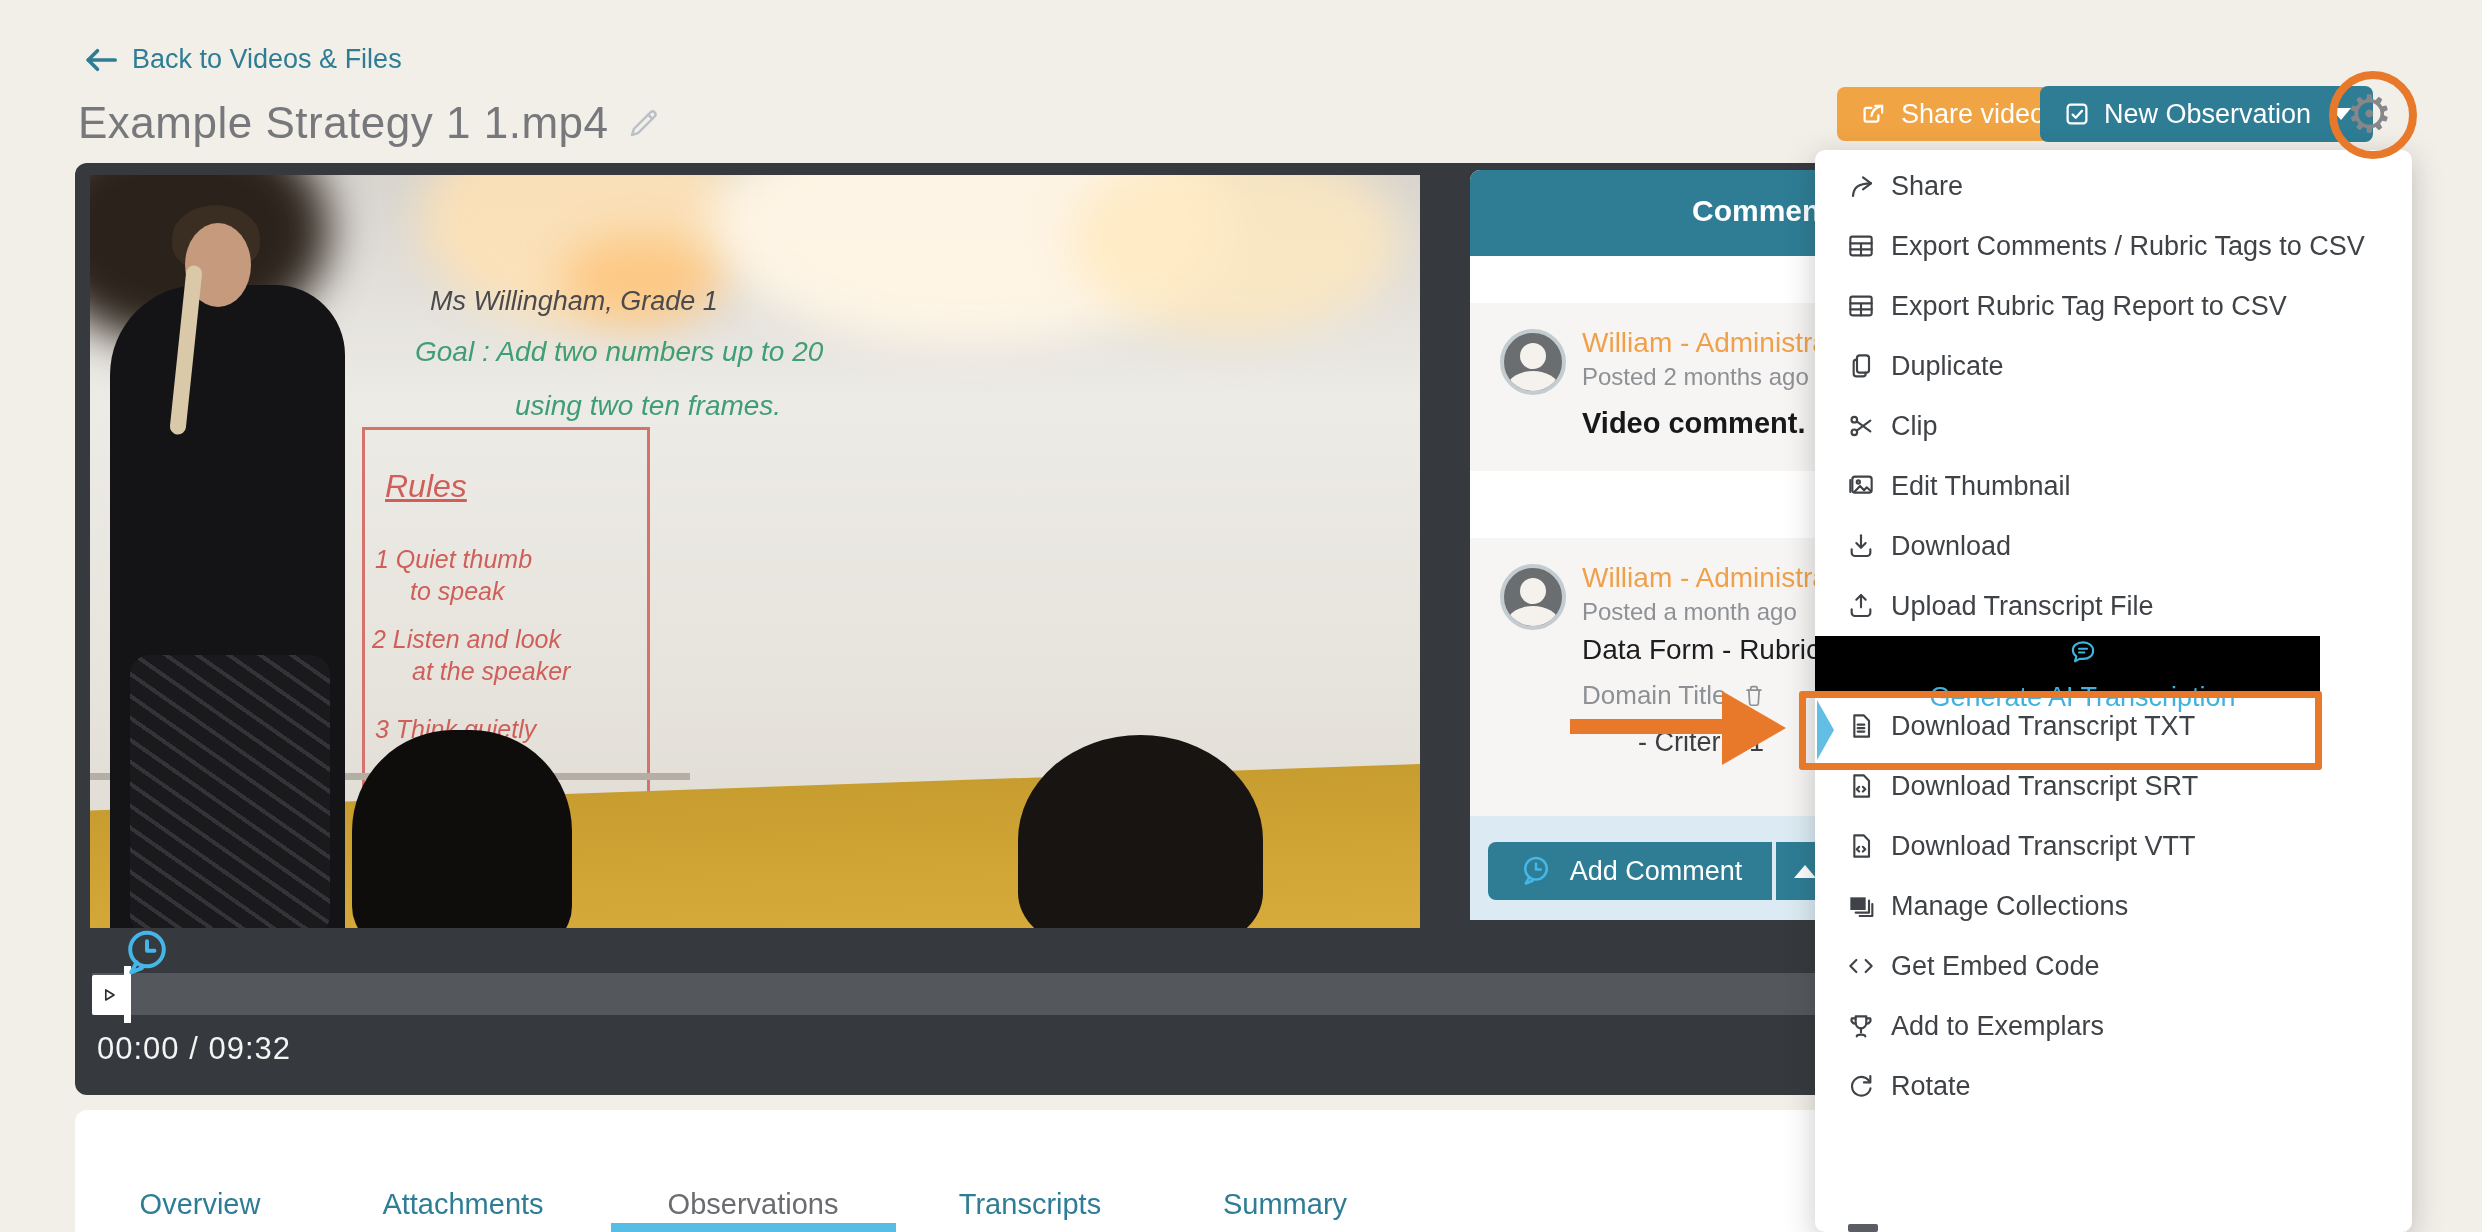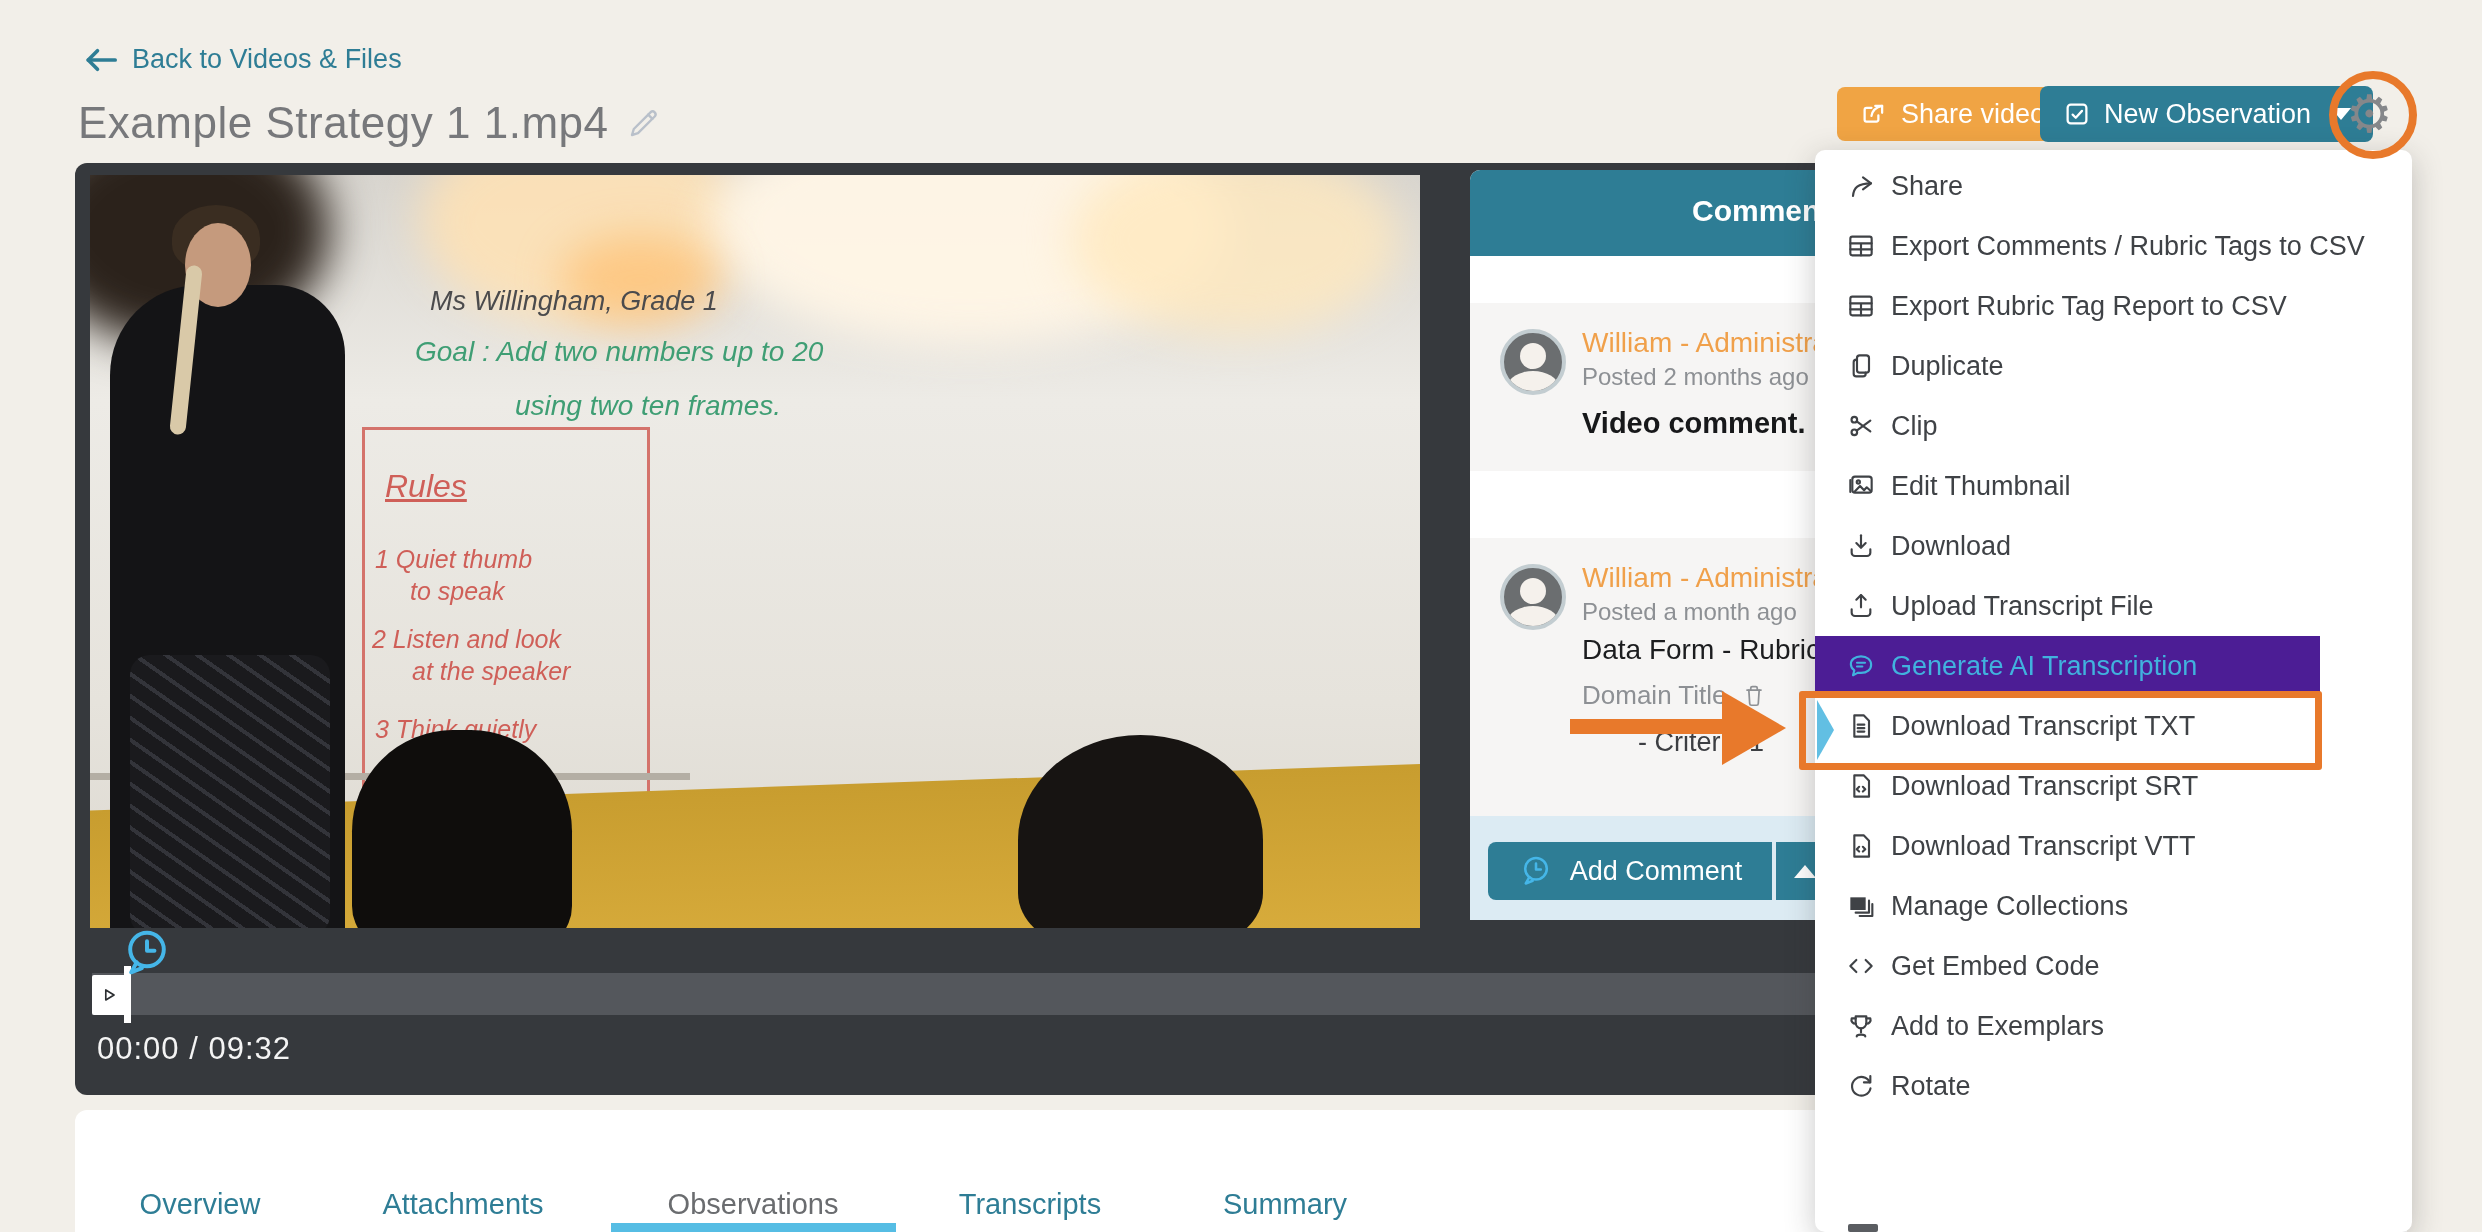--- a/index.html
+++ b/index.html
@@ -102,21 +102,21 @@
   .tab.active{color:#6a6c6f;}
   .tab-underline{position:absolute;left:536px;bottom:0;width:285px;height:9px;background:#56bde4;}
 
   
   .menu{position:absolute;left:1815px;top:150px;width:597px;height:1082px;background:#fff;
         border-radius:10px;box-shadow:0 8px 30px rgba(40,40,40,.25);z-index:20;padding-top:6px;box-sizing:border-box;}
   .menu-item{display:flex;align-items:center;height:60px;padding-left:30px;gap:14px;font-size:27px;
              color:#3f4246;cursor:pointer;white-space:nowrap;}
   .menu-item .ic{width:32px;height:32px;flex:0 0 32px;display:inline-flex;}
   .menu-item .ic svg{width:32px;height:32px;}
-  .menu-item.hl{color:#41b2de;background:#4c1d95;width:505px;box-sizing:border-box;}
+  .menu-item.hl{color:#41b2de;background:#000000;width:505px;box-sizing:border-box;flex-direction:column;}
   .menu-sliver{position:absolute;left:33px;top:1074px;width:30px;height:8px;background:#5a5d61;border-radius:2px;}
 
   
   .anno-box{position:absolute;left:1799px;top:691px;width:523px;height:79px;border:7px solid #e8792b;
             border-radius:3px;box-sizing:border-box;z-index:30;}
   .anno-wedge{position:absolute;left:1817px;top:700px;width:17px;height:60px;background:#62bfe3;
               clip-path:polygon(0 0,100% 50%,0 100%);z-index:31;}
   .anno-arrow-shaft{position:absolute;left:1570px;top:719px;width:155px;height:15px;background:#e8792b;z-index:31;}
   .anno-arrow-head{position:absolute;left:1722px;top:691px;width:0;height:0;border-top:37px solid transparent;
                    border-bottom:37px solid transparent;border-left:64px solid #e8792b;z-index:31;}

